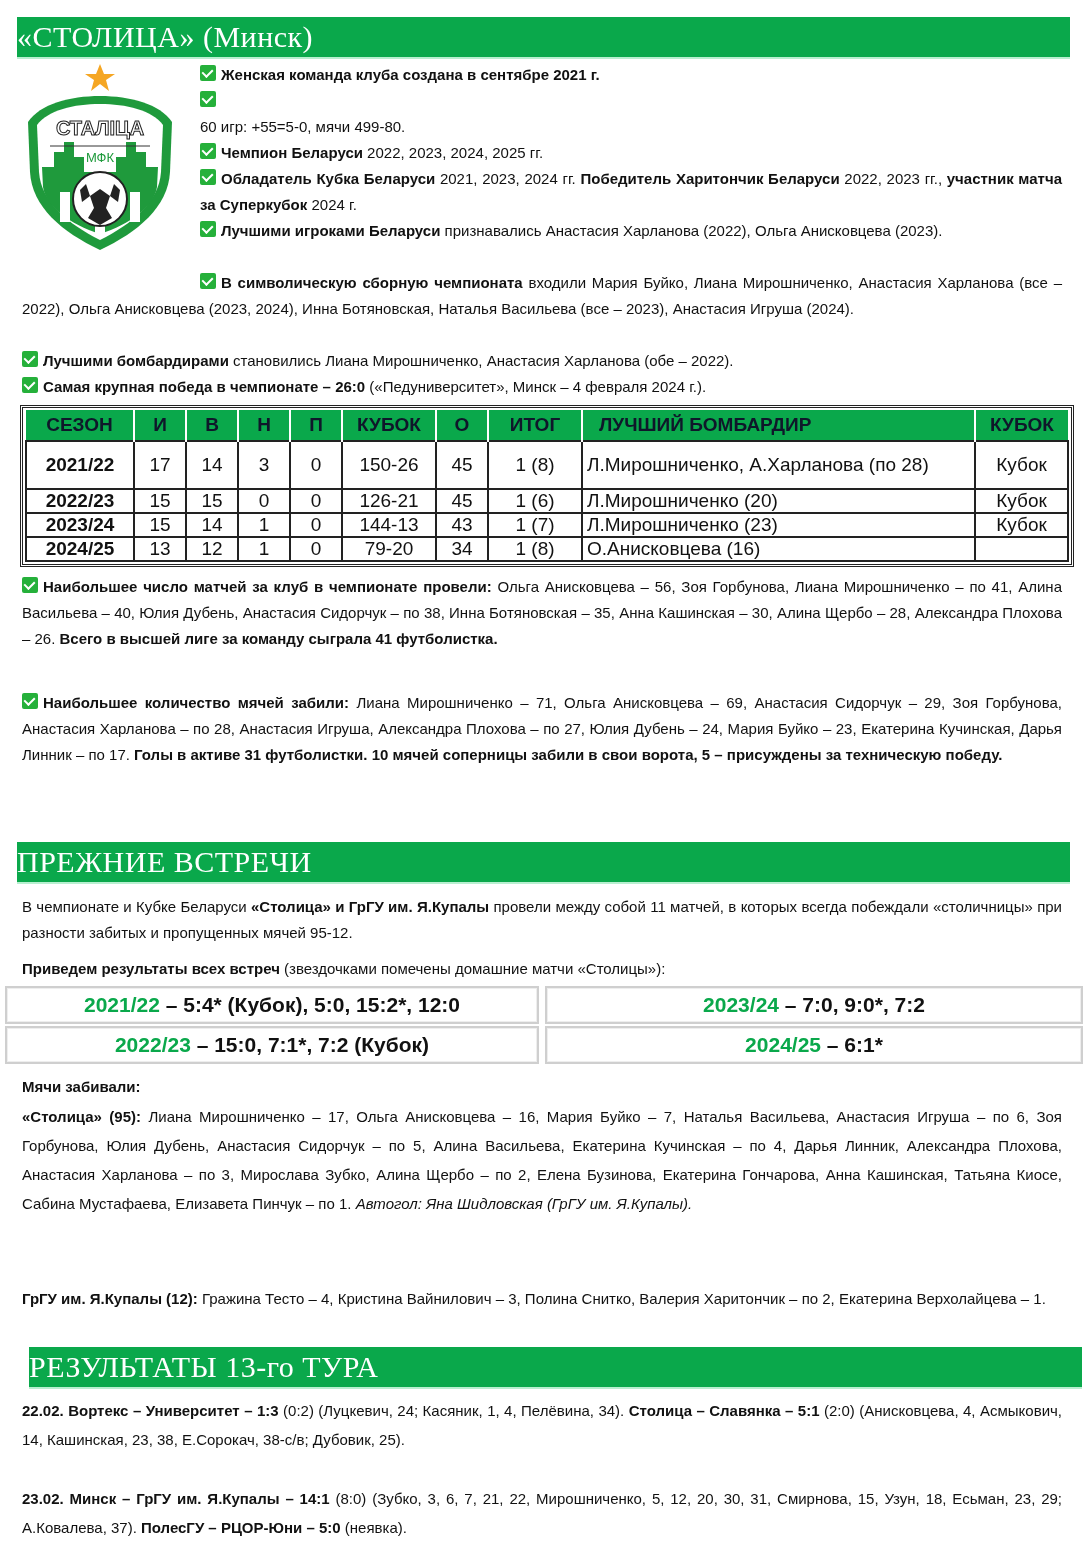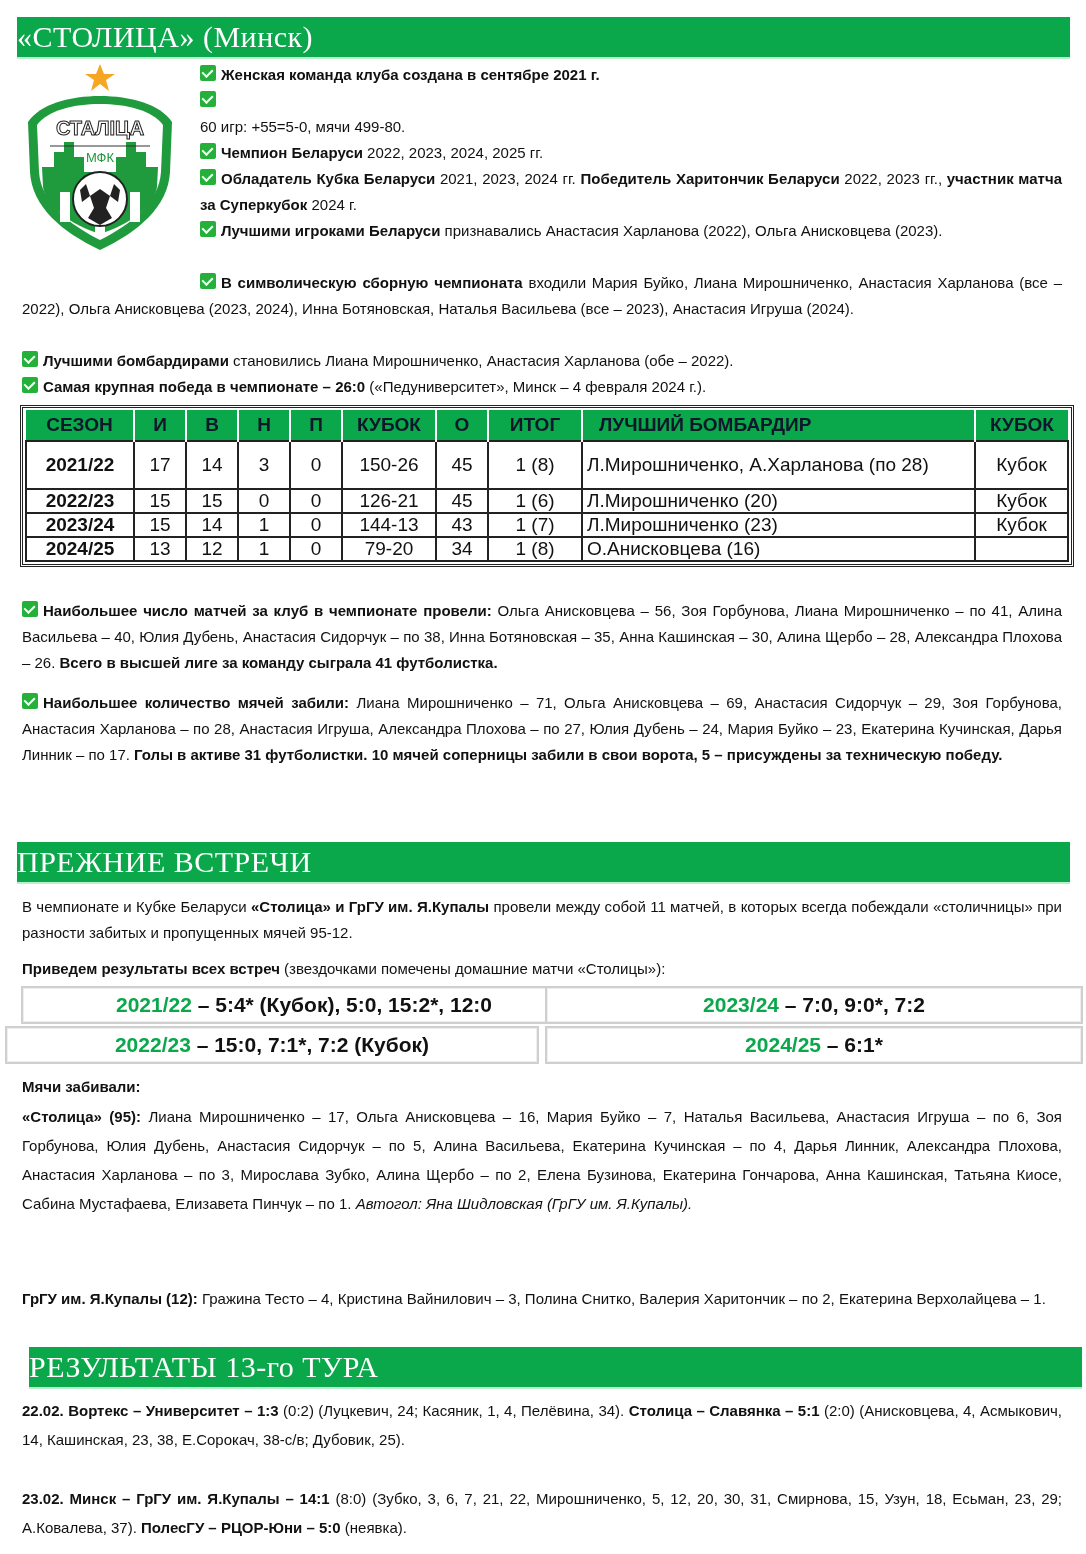--- a/index.html
+++ b/index.html
@@ -147,39 +147,39 @@
         <td>79-20</td>
         <td>34</td>
         <td>1 (8)</td>
         <td class="left">О.Анисковцева (16)</td>
         <td></td>
       </tr>
     </tbody>
   </table>
 </div>
 
-<div class="txt condensed" style="top:598px;">
+<div class="txt condensed" style="top:574px;">
   <span class="chk"></span><b>Наибольшее число матчей за клуб в чемпионате провели:</b><span> Ольга Анисковцева – 56, Зоя Горбунова, Лиана Мирошниченко – по 41, Алина Васильева – 40, Юлия Дубень, Анастасия Сидорчук – по 38, Инна Ботяновская – 35, Анна Кашинская – 30, Алина Щербо – 28, Александра Плохова – 26. </span><b>Всего в высшей лиге за команду сыграла 41 футболистка.</b>
 </div>
 
 <div class="txt condensed" style="top:690px;">
   <span class="chk"></span><b>Наибольшее количество мячей забили:</b><span> Лиана Мирошниченко – 71, Ольга Анисковцева – 69, Анастасия Сидорчук – 29, Зоя Горбунова, Анастасия Харланова – по 28, Анастасия Игруша, Александра Плохова – по 27, Юлия Дубень – 24, Мария Буйко – 23, Екатерина Кучинская, Дарья Линник – по 17. </span><b>Голы в активе 31 футболистки. 10 мячей соперницы забили в свои ворота, 5 – присуждены за техническую победу.</b>
 </div>
 
 <div class="banner" style="top:842px;">ПРЕЖНИЕ ВСТРЕЧИ</div>
 
 <div class="txt condensed" style="top:894px;">
   <span>В чемпионате и Кубке Беларуси </span><b>«Столица» и ГрГУ им. Я.Купалы</b><span> провели между собой 11 матчей, в которых всегда побеждали «столичницы» при разности забитых и пропущенных мячей 95-12.</span>
 </div>
 <div class="txt condensed" style="top:956px;">
   <b>Приведем результаты всех встреч</b><span> (звездочками помечены домашние матчи «Столицы»):</span>
 </div>
 
 <div class="meet">
-  <div class="cell" style="left:16px; top:0; width:530px;padding-left:16px;"><span class="green">2021/22</span><span> – 5:4* (Кубок), 5:0, 15:2*, 12:0</span></div>
+  <div class="cell" style="left:0; top:0; width:530px;"><span class="green">2021/22</span><span> – 5:4* (Кубок), 5:0, 15:2*, 12:0</span></div>
   <div class="cell" style="left:540px; top:0; width:534px;"><span class="green">2023/24</span><span> – 7:0, 9:0*, 7:2</span></div>
   <div class="cell" style="left:0; top:40px; width:530px;"><span class="green">2022/23</span><span> – 15:0, 7:1*, 7:2 (Кубок)</span></div>
   <div class="cell" style="left:540px; top:40px; width:534px;"><span class="green">2024/25</span><span> – 6:1*</span></div>
 </div>
 
 <div class="txt condensed" style="top:1074px;"><b>Мячи забивали:</b></div>
 <div class="txt condensed" style="top:1102px; line-height:29px;">
   <b>«Столица» (95):</b><span> Лиана Мирошниченко – 17, Ольга Анисковцева – 16, Мария Буйко – 7, Наталья Васильева, Анастасия Игруша – по 6, Зоя Горбунова, Юлия Дубень, Анастасия Сидорчук – по 5, Алина Васильева, Екатерина Кучинская – по 4, Дарья Линник, Александра Плохова, Анастасия Харланова – по 3, Мирослава Зубко, Алина Щербо – по 2, Елена Бузинова, Екатерина Гончарова, Анна Кашинская, Татьяна Киосе, Сабина Мустафаева, Елизавета Пинчук – по 1. </span><i>Автогол: Яна Шидловская (ГрГУ им. Я.Купалы).</i>
 </div>
 <div class="txt condensed" style="top:1284px; line-height:29px;">

